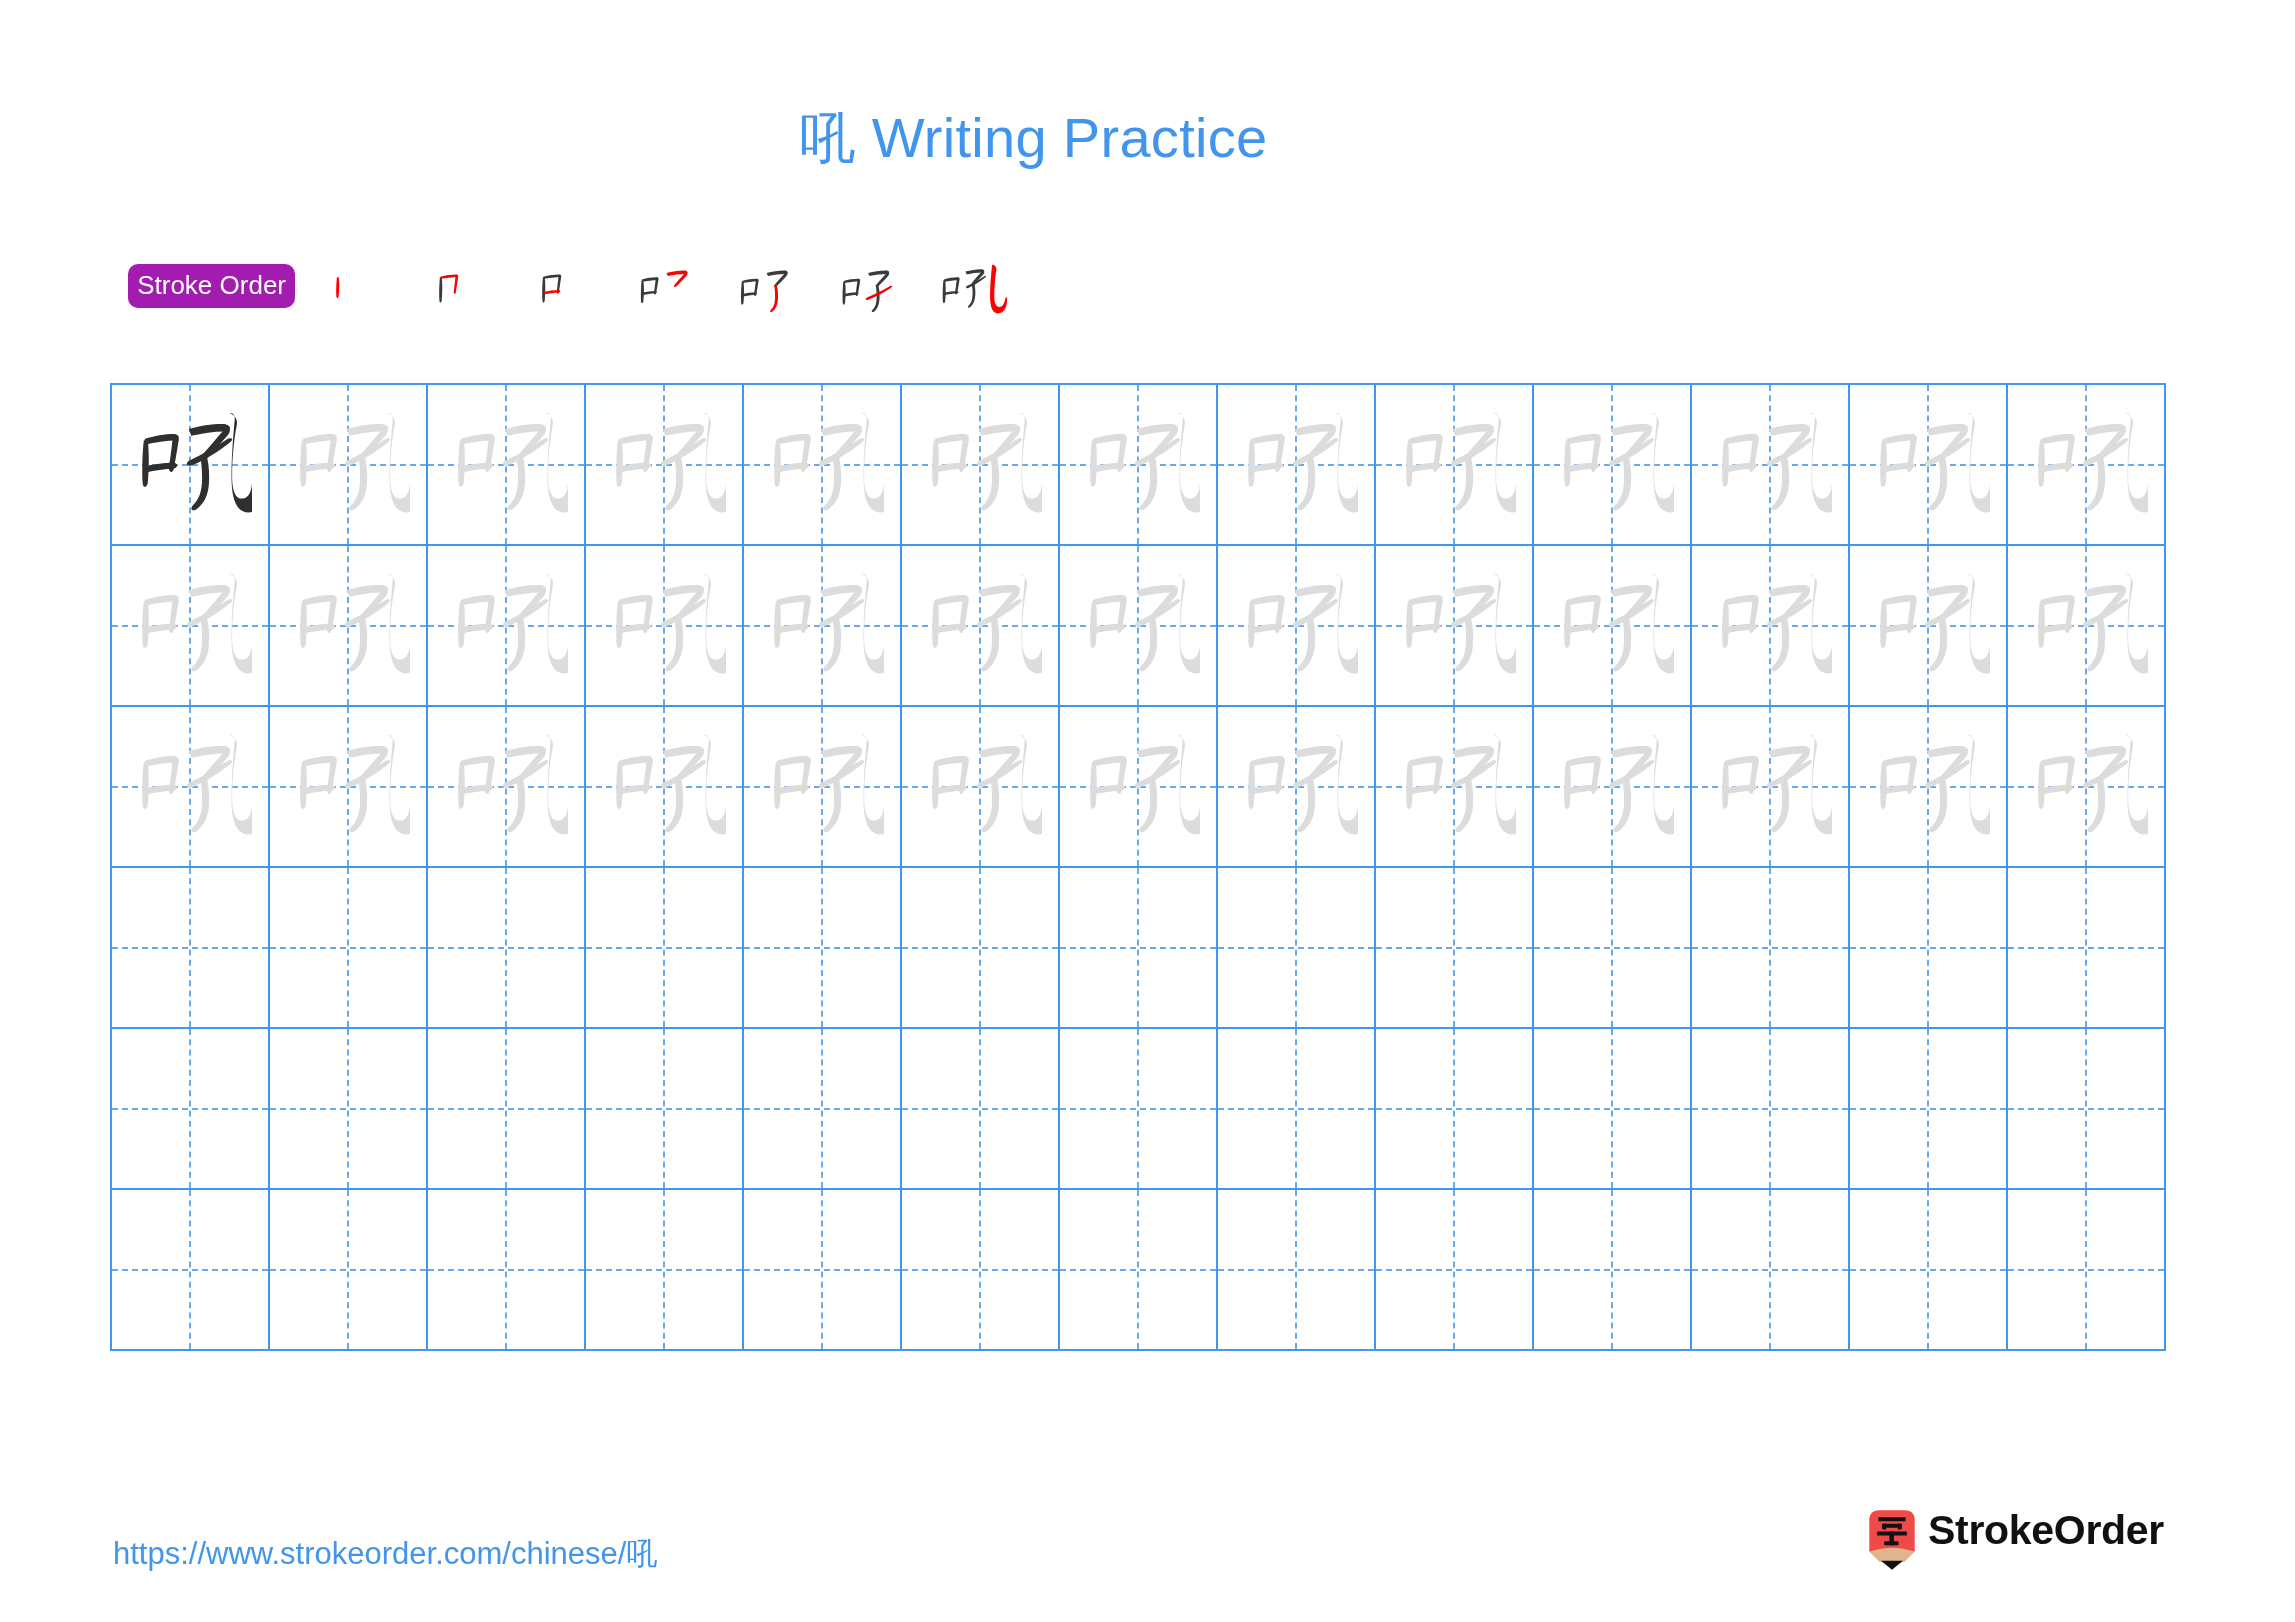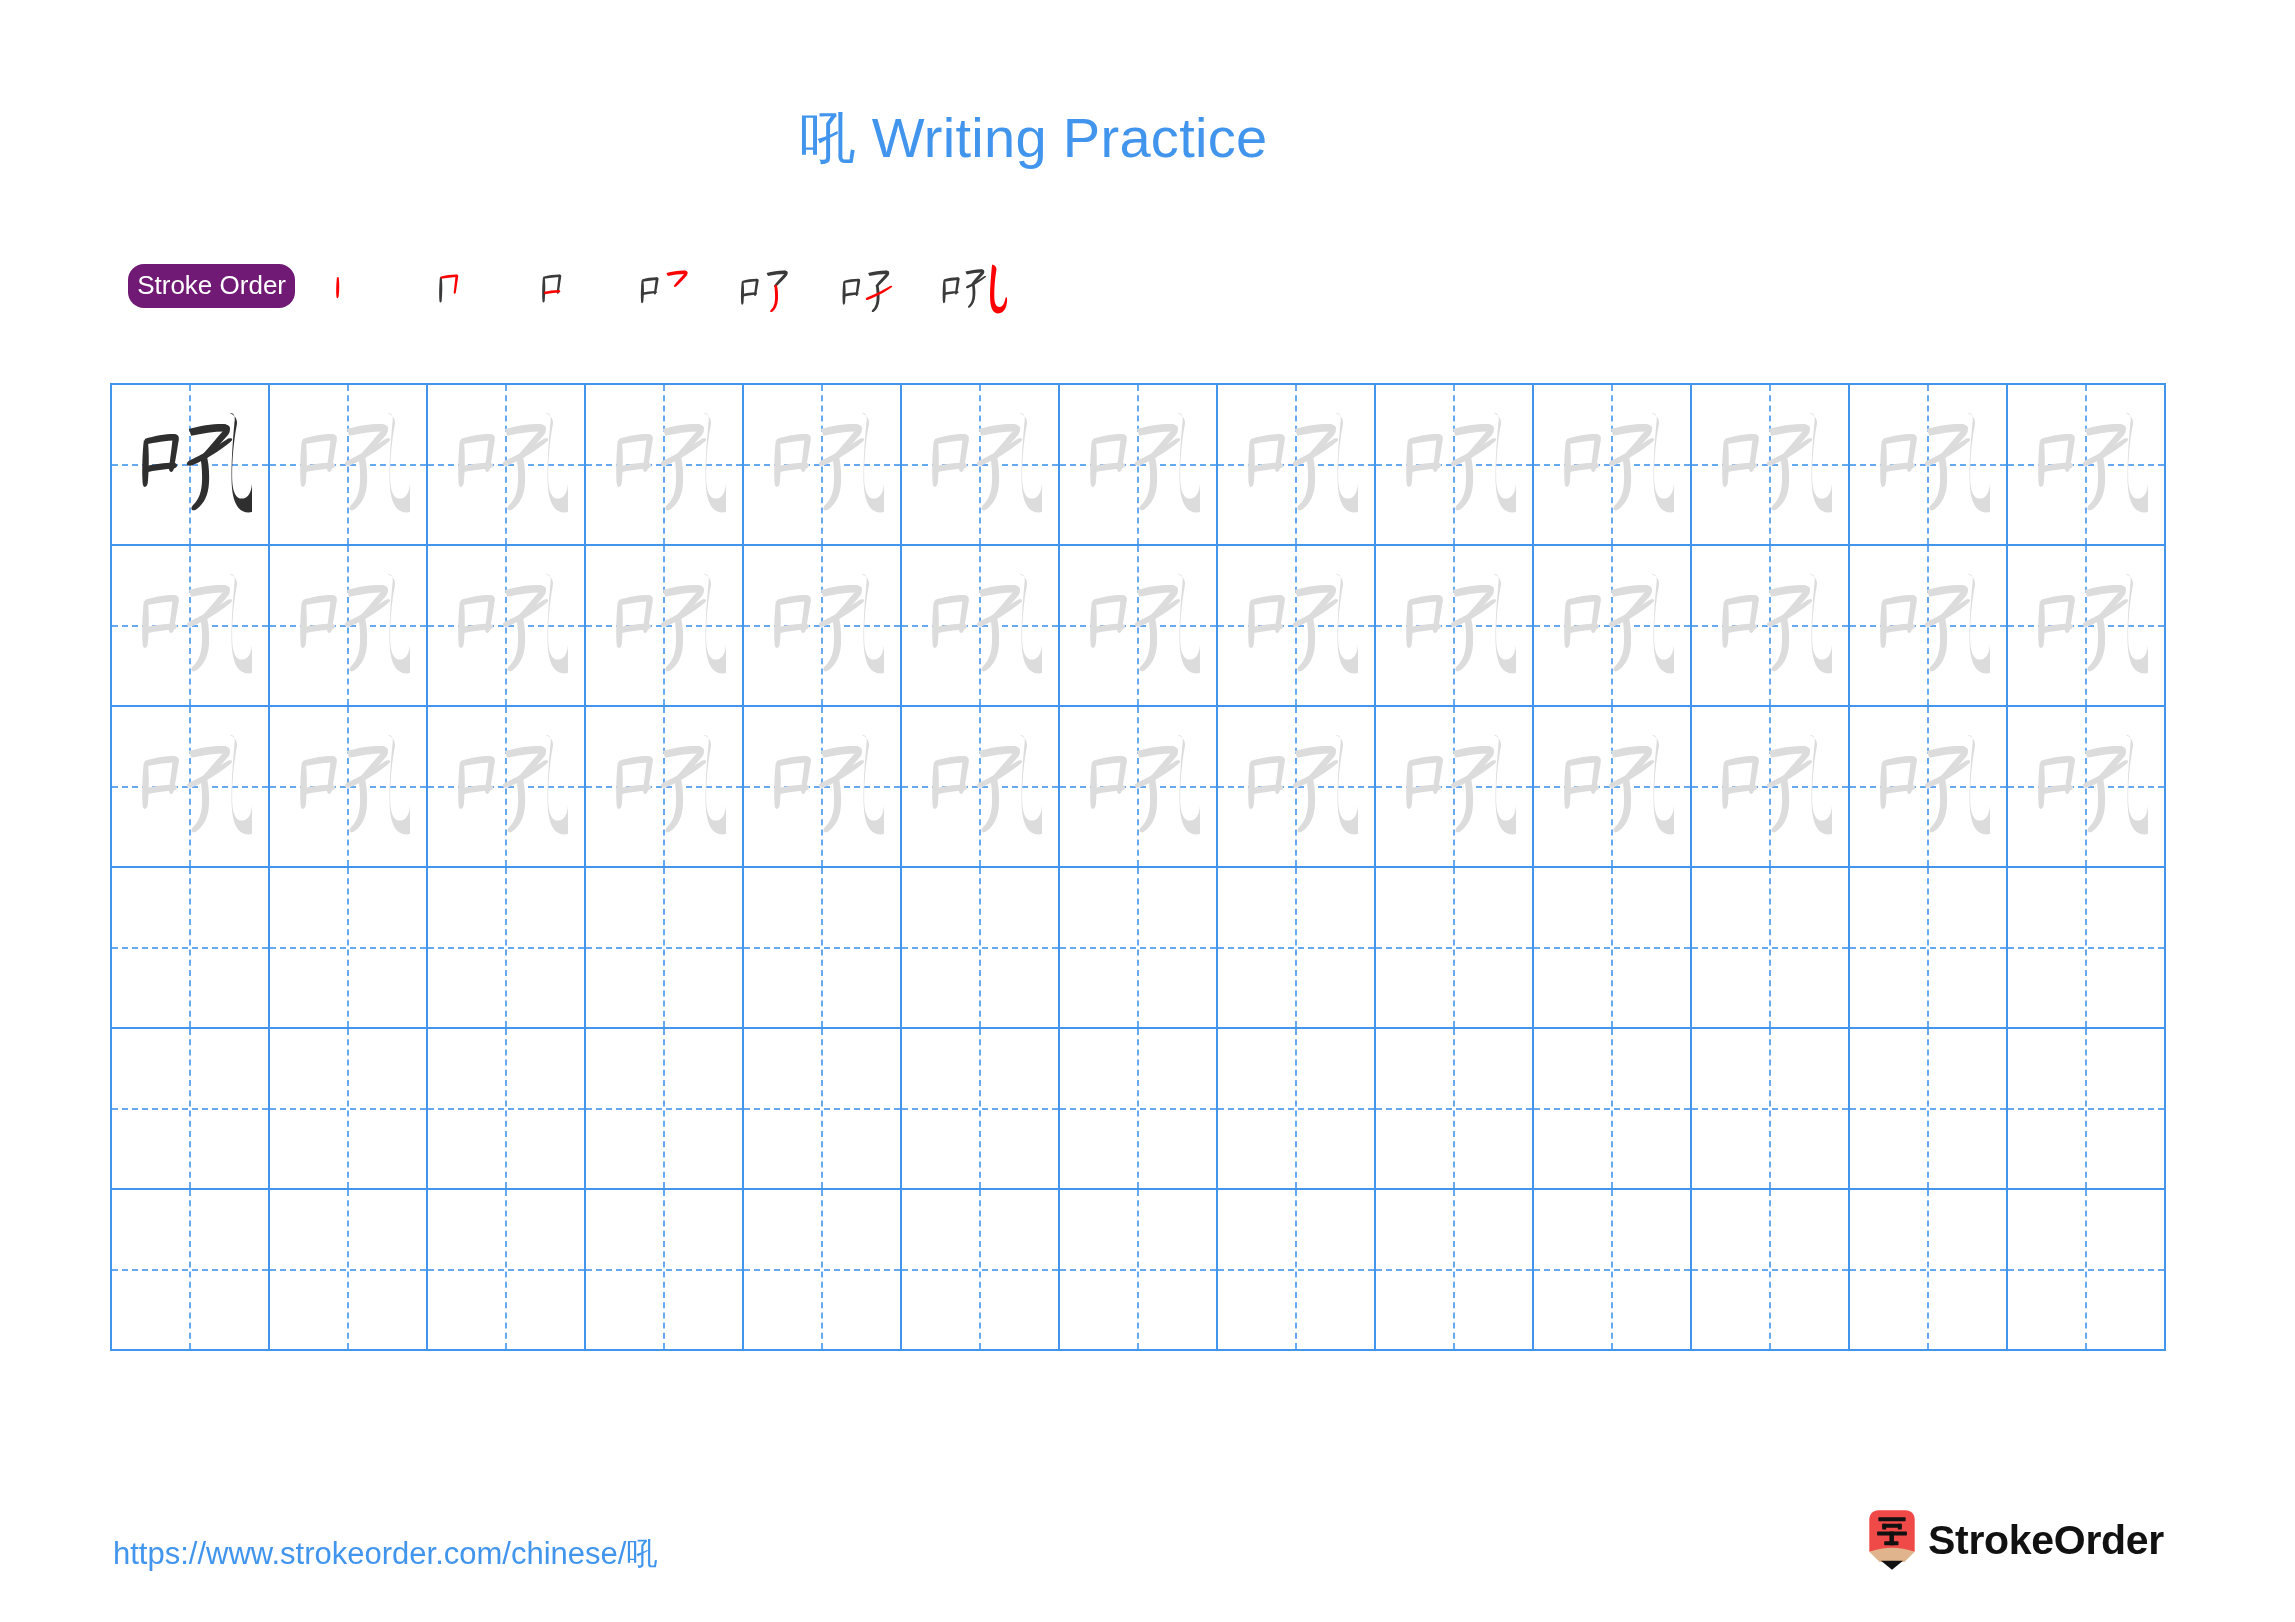--- a/index.html
+++ b/index.html
@@ -36,26 +36,26 @@
   
   .stroke-order-row {
     position: absolute;
     left: 128px;
     top: 250px;
     height: 72px;
     display: flex;
     align-items: center;
   }
   .so-badge {
-    background: #701a75;
+    background: #a21caf;
     color: #ffffff;
     font-size: 26px;
     line-height: 1;
     padding: 8.5px 9.2px 9.8px 9.2px;
-    border-radius: 16px;
+    border-radius: 10px;
     white-space: nowrap;
     font-weight: 400;
   }
   .so-steps {
     display: flex;
     align-items: flex-end;
     margin-left: 9.2px;
   }
   .so-step {
     width: 103px;
@@ -146,21 +146,21 @@
   }
   .footer-url .han {
     font-family: "DejaVu Sans", sans-serif;
   }
 
   .brand {
     position: absolute;
     right: 131px;
     top: 1510px;
     display: flex;
-    align-items: center;
+    align-items: flex-start;
     height: 60px;
   }
   .brand-mark {
     width: 48px;
     height: 60px;
     position: relative;
     margin-right: 11.8px;
     flex: 0 0 auto;
   }
   .brand-name {

